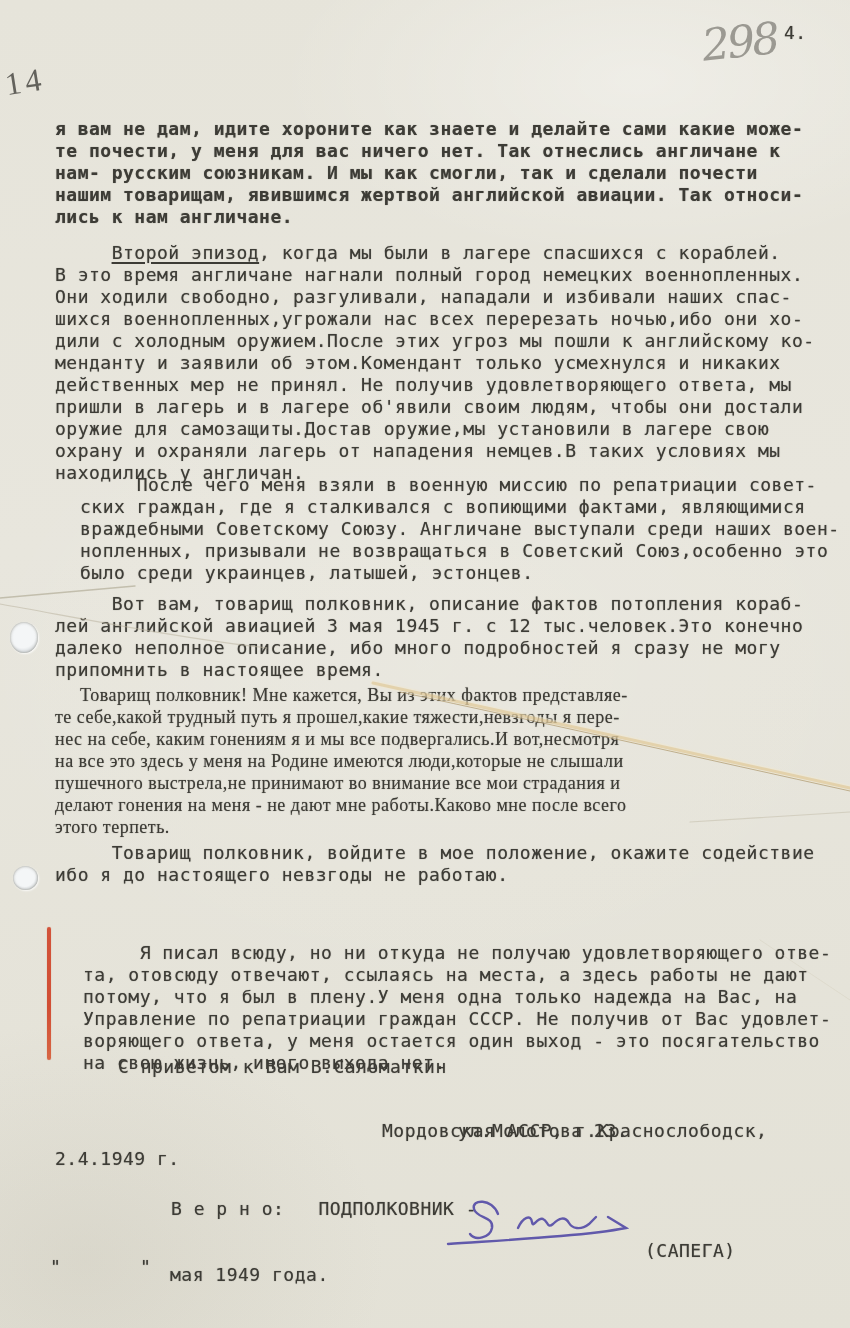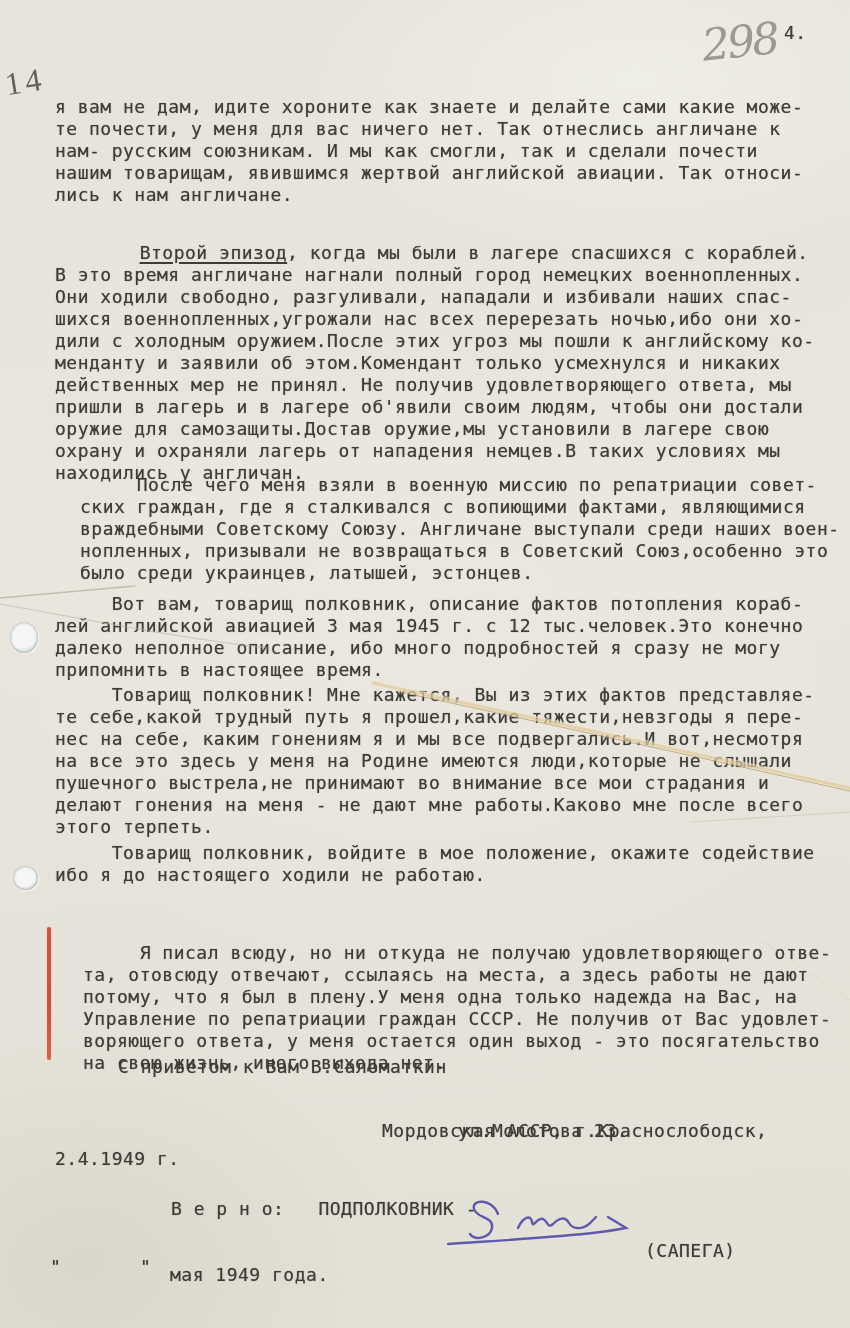--- a/index.html
+++ b/index.html
@@ -17,21 +17,21 @@
   .tw{
     position:absolute;
     font-family:"DejaVu Sans Mono","Liberation Mono",monospace;
     font-size:18px;line-height:22px;letter-spacing:.5px;
     color:#3d3c36;
     white-space:pre-wrap;
     text-shadow:0 0 1px rgba(52,50,44,.55);
     z-index:2;
   }
   .para{left:55px;width:795px;}
-  .ul{text-decoration:underline;text-decoration-thickness:1.5px;text-underline-offset:3px;margin-left:28px;}
+  .ul{text-decoration:underline;text-decoration-thickness:1.5px;text-underline-offset:3px;}
   .hand{
     position:absolute;
     font-family:"DejaVu Serif","Liberation Serif",serif;
     font-style:italic;
     z-index:2;
   }
   #hw-pagenum{top:16px;left:702px;font-size:44px;color:#8e8c85;letter-spacing:-3px;transform:rotate(-6deg);opacity:.85;}
   #typed-pagenum{top:22px;left:784px;}
   #hw-day{top:1240px;left:70px;font-size:32px;color:#63625c;transform:rotate(-9deg);letter-spacing:4px;}
   svg.overlay{position:absolute;top:0;left:0;z-index:3;pointer-events:none;}
@@ -51,21 +51,21 @@
   #signature-svg{position:absolute;left:440px;top:1190px;z-index:3;}
 </style>
 </head>
 <body>
 
 <div id="paper">
 
   <div id="hw-pagenum" class="hand">298</div>
   <div id="typed-pagenum" class="tw">4.</div>
 
-  <div class="tw para" style="top:96px;">я вам не дам, идите хороните как знаете и делайте сами какие може-
+  <div class="tw para" style="top:118px;font-weight:bold;">я вам не дам, идите хороните как знаете и делайте сами какие може-
 те почести, у меня для вас ничего нет. Так отнеслись англичане к
 нам- русским союзникам. И мы как смогли, так и сделали почести
 нашим товарищам, явившимся жертвой английской авиации. Так относи-
 лись к нам англичане.</div>
 
   <div class="tw para" style="top:242px;"><span>     </span><span class="ul">Второй эпизод</span><span>, когда мы были в лагере спасшихся с кораблей.
 В это время англичане нагнали полный город немецких военнопленных.
 Они ходили свободно, разгуливали, нападали и избивали наших спас-
 шихся военнопленных,угрожали нас всех перерезать ночью,ибо они хо-
 дили с холодным оружием.После этих угроз мы пошли к английскому ко-
@@ -80,30 +80,30 @@
 ских граждан, где я сталкивался с вопиющими фактами, являющимися
 враждебными Советскому Союзу. Англичане выступали среди наших воен-
 нопленных, призывали не возвращаться в Советский Союз,особенно это
 было среди украинцев, латышей, эстонцев.</div>
 
   <div class="tw para" style="top:593px;">     Вот вам, товарищ полковник, описание фактов потопления кораб-
 лей английской авиацией 3 мая 1945 г. с 12 тыс.человек.Это конечно
 далеко неполное описание, ибо много подробностей я сразу не могу
 припомнить в настоящее время.</div>
 
-  <div class="tw para" style="top:684px;">     Товарищ полковник! Мне кажется, Вы из этих фактов представляе-
+  <div class="tw para" style="top:684px;font-family:Liberation Serif, serif;">     Товарищ полковник! Мне кажется, Вы из этих фактов представляе-
 те себе,какой трудный путь я прошел,какие тяжести,невзгоды я пере-
 нес на себе, каким гонениям я и мы все подвергались.И вот,несмотря
 на все это здесь у меня на Родине имеются люди,которые не слышали
 пушечного выстрела,не принимают во внимание все мои страдания и
 делают гонения на меня - не дают мне работы.Каково мне после всего
 этого терпеть.</div>
 
   <div class="tw para" style="top:842px;">     Товарищ полковник, войдите в мое положение, окажите содействие
-ибо я до настоящего ходили не работаю.</div>
+ибо я до настоящего невзгоды не работаю.</div>
 
 
   <div class="tw para" style="top:942px;margin-left:28px;">     Я писал всюду, но ни откуда не получаю удовлетворяющего отве-
 та, отовсюду отвечают, ссылаясь на места, а здесь работы не дают
 потому, что я был в плену.У меня одна только надежда на Вас, на
 Управление по репатриации граждан СССР. Не получив от Вас удовлет-
 воряющего ответа, у меня остается один выход - это посягательство
 на свою жизнь, иного выхода нет.</div>
 
   <div class="tw" style="top:1056px;left:118px;">С приветом к Вам В.Саломаткин</div>

